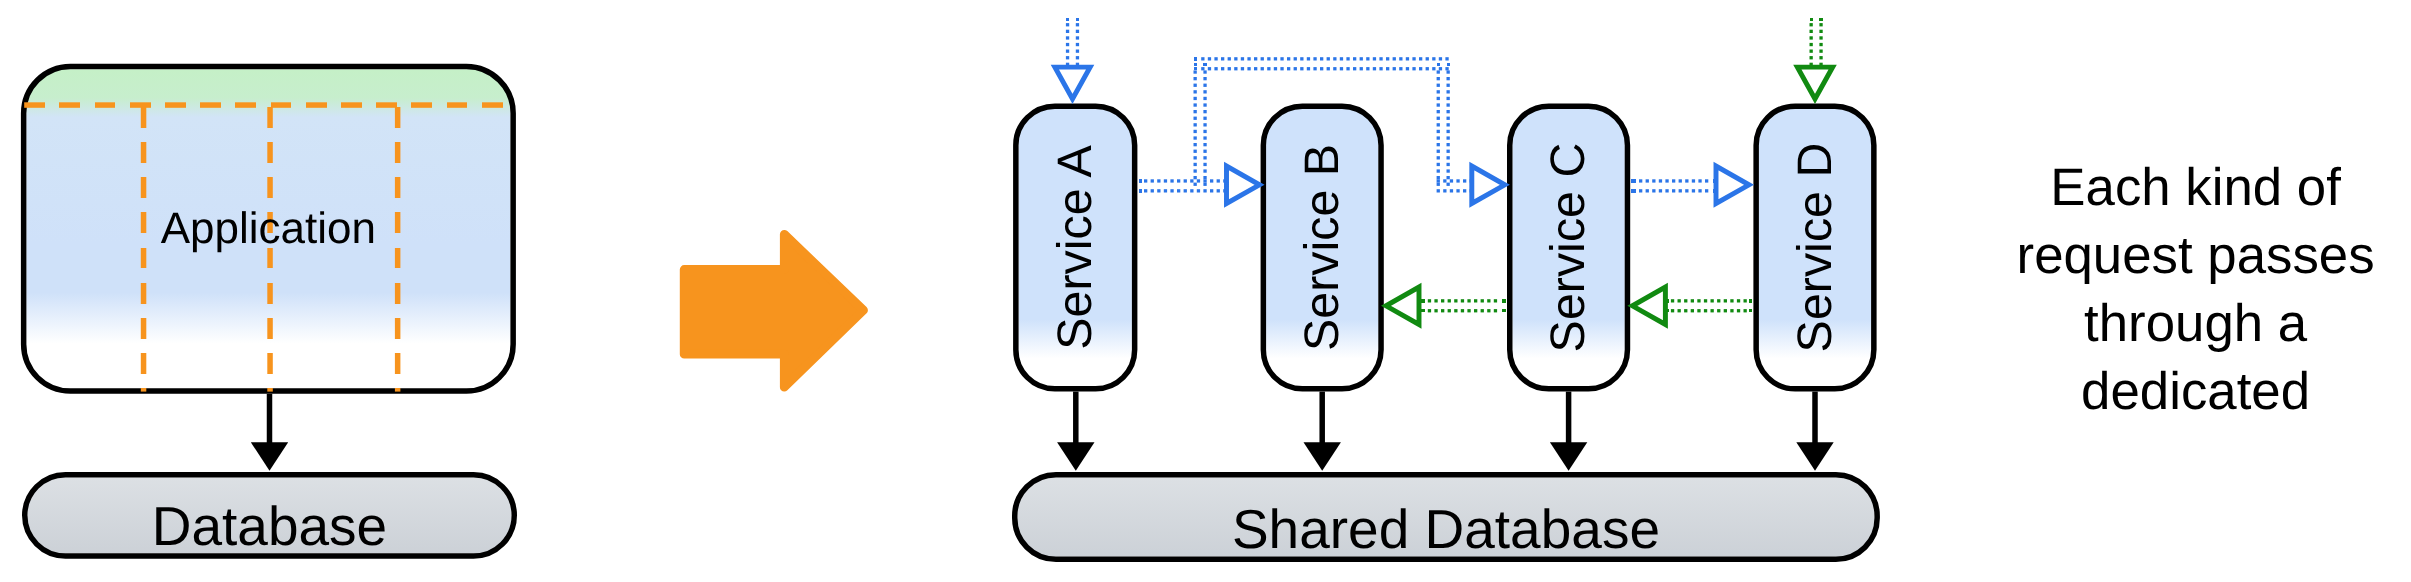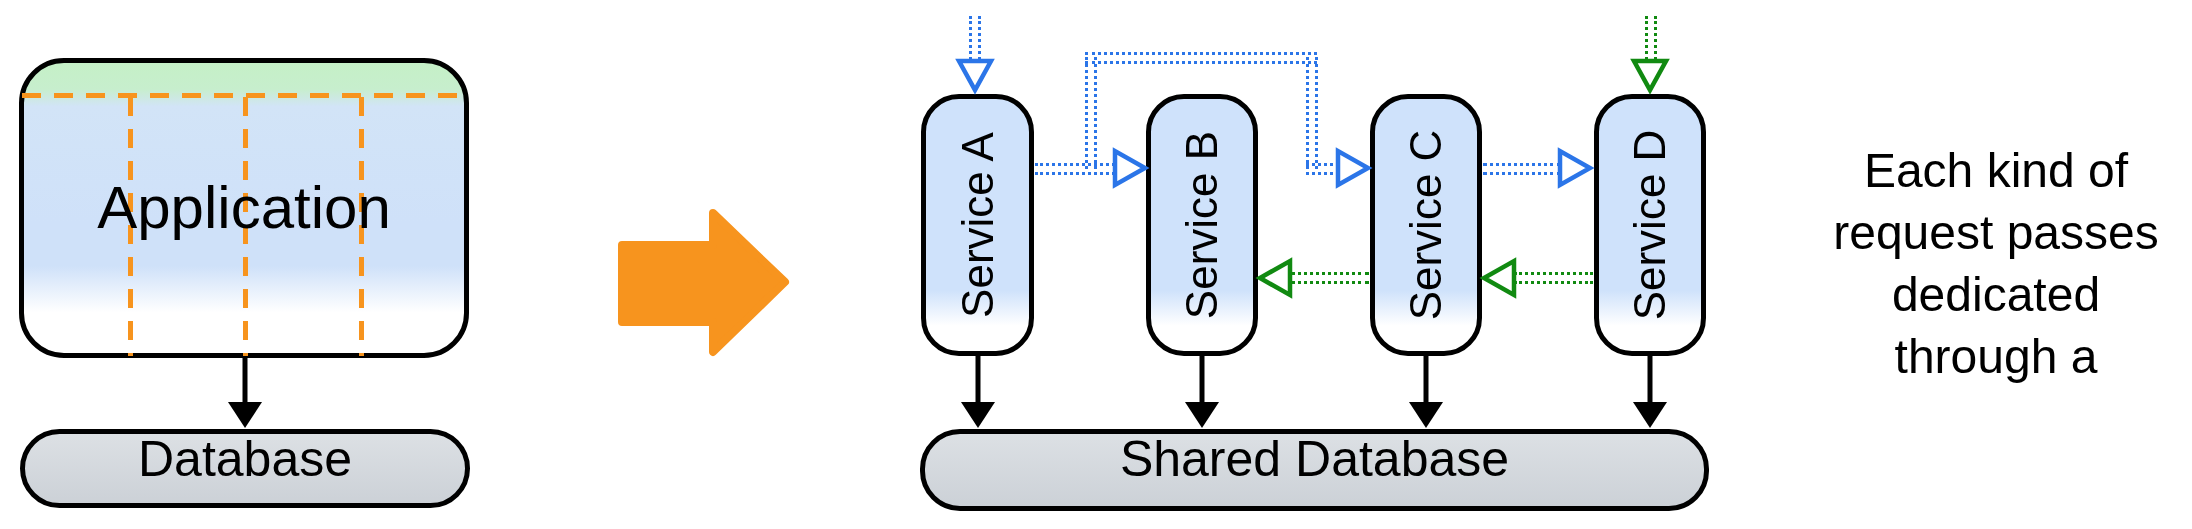--- a/index.html
+++ b/index.html
@@ -12,36 +12,36 @@
   
   .app-box{
     left:19px;top:58px;width:450px;height:300px;box-sizing:border-box;
     border:5px solid #000;border-radius:45px;
     background:linear-gradient(180deg,
       #c5f0c7 0%, #c7eecd 9%, #d2e4f7 15%,
       #cfe1f9 55%, #cfe1f9 70%, #ffffff 86%, #ffffff 100%);
   }
   .app-label-wrap{left:19px;top:58px;width:450px;height:300px;
     display:flex;align-items:center;justify-content:center;}
-  .big-label{font-size:60px;line-height:1;white-space:nowrap;}
+  .big-label{font-size:40px;line-height:1;white-space:nowrap;}
 
   .dash-h{
     left:22px;top:93px;width:444px;height:5px;
     background:repeating-linear-gradient(90deg,#f7941e 0 19px,transparent 19px 32px);
   }
   .dash-v{
     top:97px;width:5px;height:259px;
     background:repeating-linear-gradient(180deg,#f7941e 0 19px,transparent 19px 32px);
   }
   .dash-v.v1{left:128px;} .dash-v.v2{left:243px;} .dash-v.v3{left:359px;}
 
   .pill{
     box-sizing:border-box;border:5px solid #000;border-radius:40px;
     background:linear-gradient(180deg,#dce0e4,#ccd1d7);
-    display:flex;align-items:flex-start;justify-content:center;
+    display:flex;align-items:flex-end;justify-content:center;
   }
   .db-pill{left:20px;top:429px;width:450px;height:79px;}
   .shared-db-pill{left:920px;top:429px;width:789px;height:82px;}
   .pill-label{font-size:50px;line-height:1;white-space:nowrap;}
 
   
   .service{
     top:94px;width:112px;height:262px;box-sizing:border-box;
     border:5px solid #000;border-radius:38px;
     background:linear-gradient(180deg,#cfe2fb 0%,#cfe2fb 76%,#ffffff 90%,#ffffff 100%);
@@ -144,17 +144,17 @@
     <g fill="#ffffff" stroke="#118a11" stroke-width="4.5">
       <polygon points="1634,61 1666,61 1650,90"></polygon>
       <polygon points="1514,261 1514,295 1484,278"></polygon>
       <polygon points="1290,261 1290,295 1260,278"></polygon>
     </g>
   </svg>
 
   <div class="abs annotation">
     <div>Each kind of</div>
     <div>request passes</div>
+    <div>through a</div>
     <div>dedicated</div>
-    <div>through a</div>
   </div>
 
 </div>
 
 </body></html>

